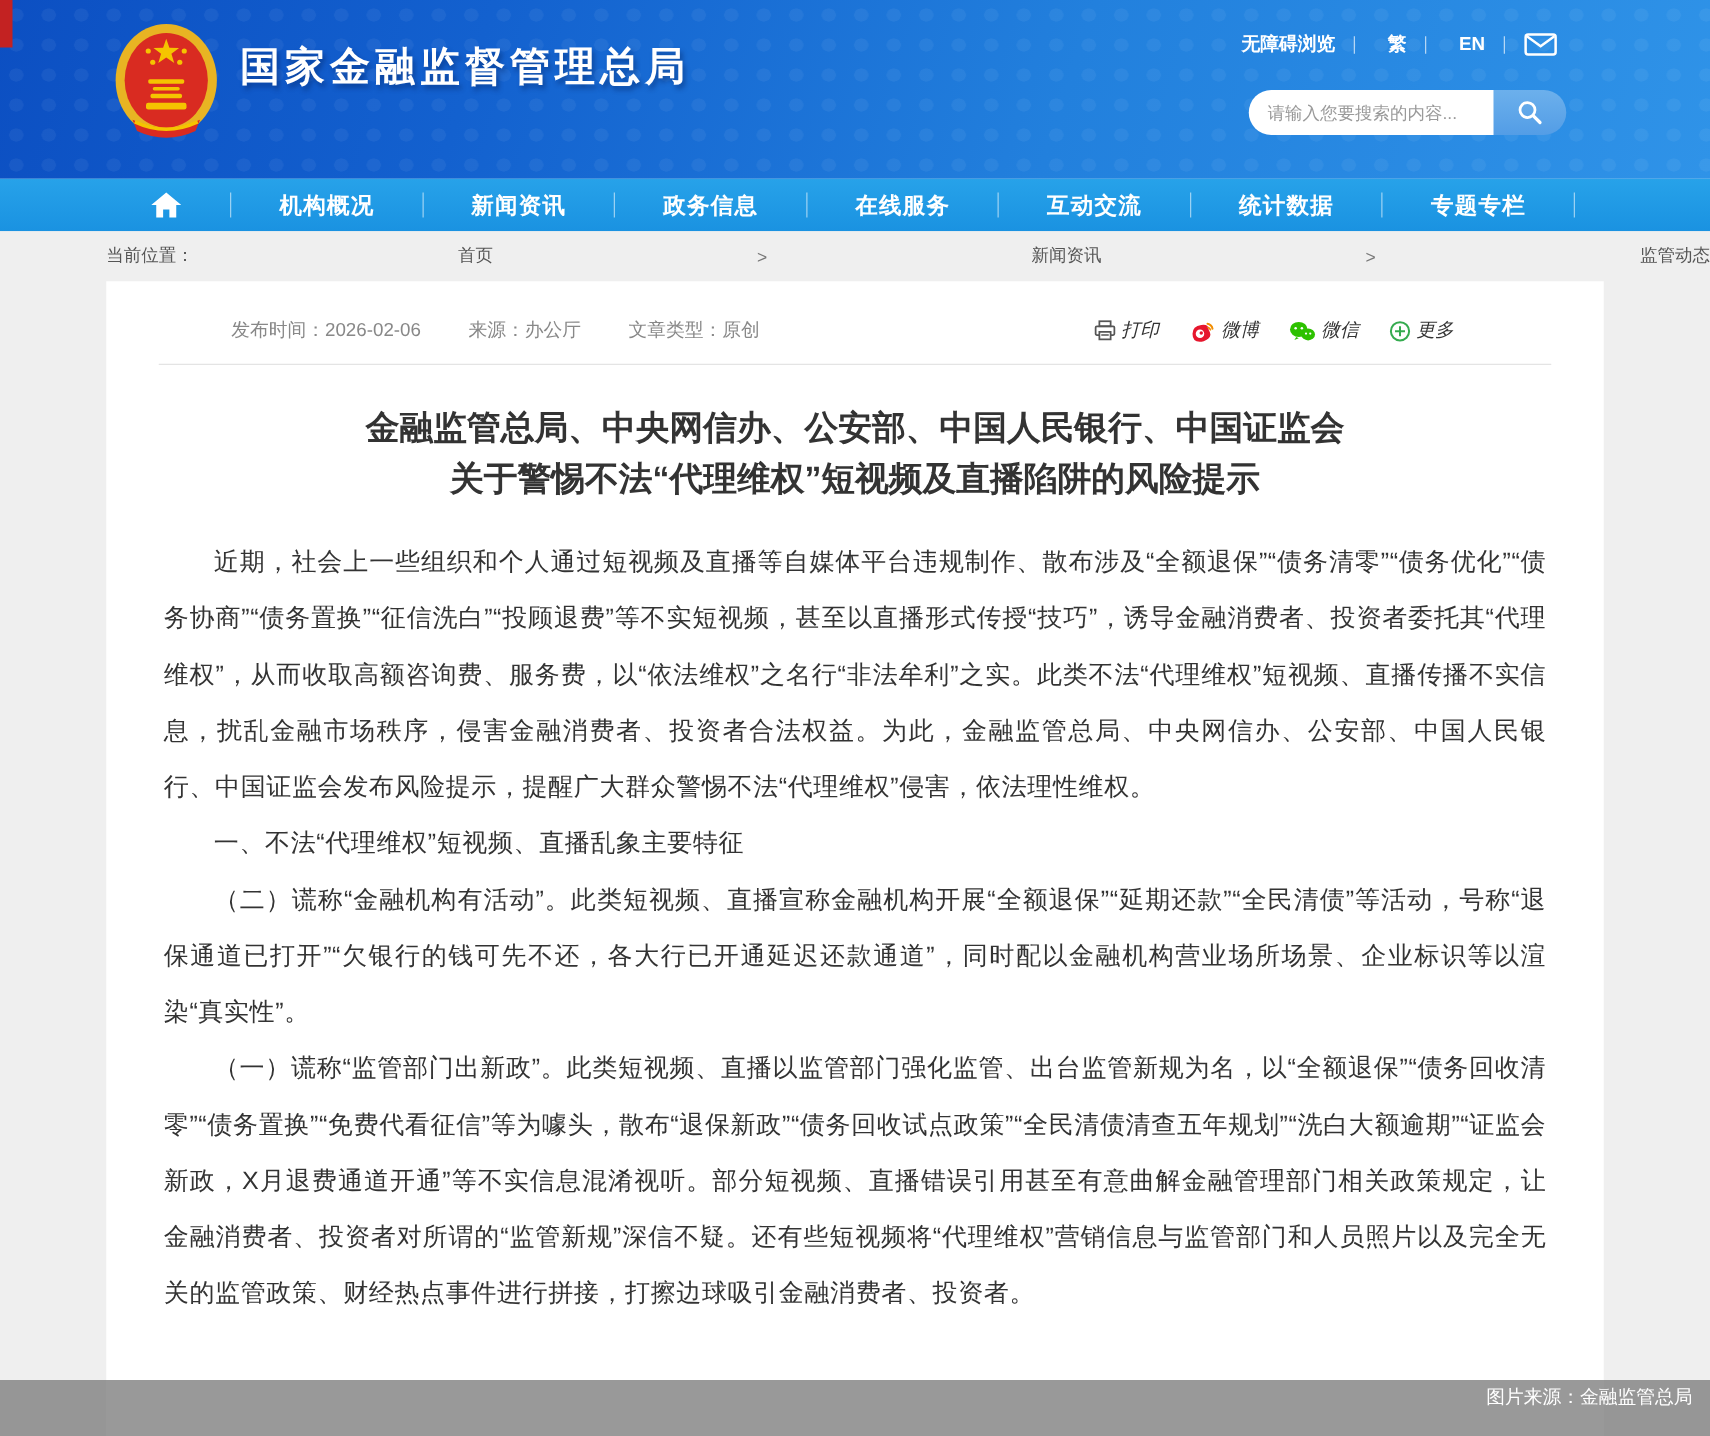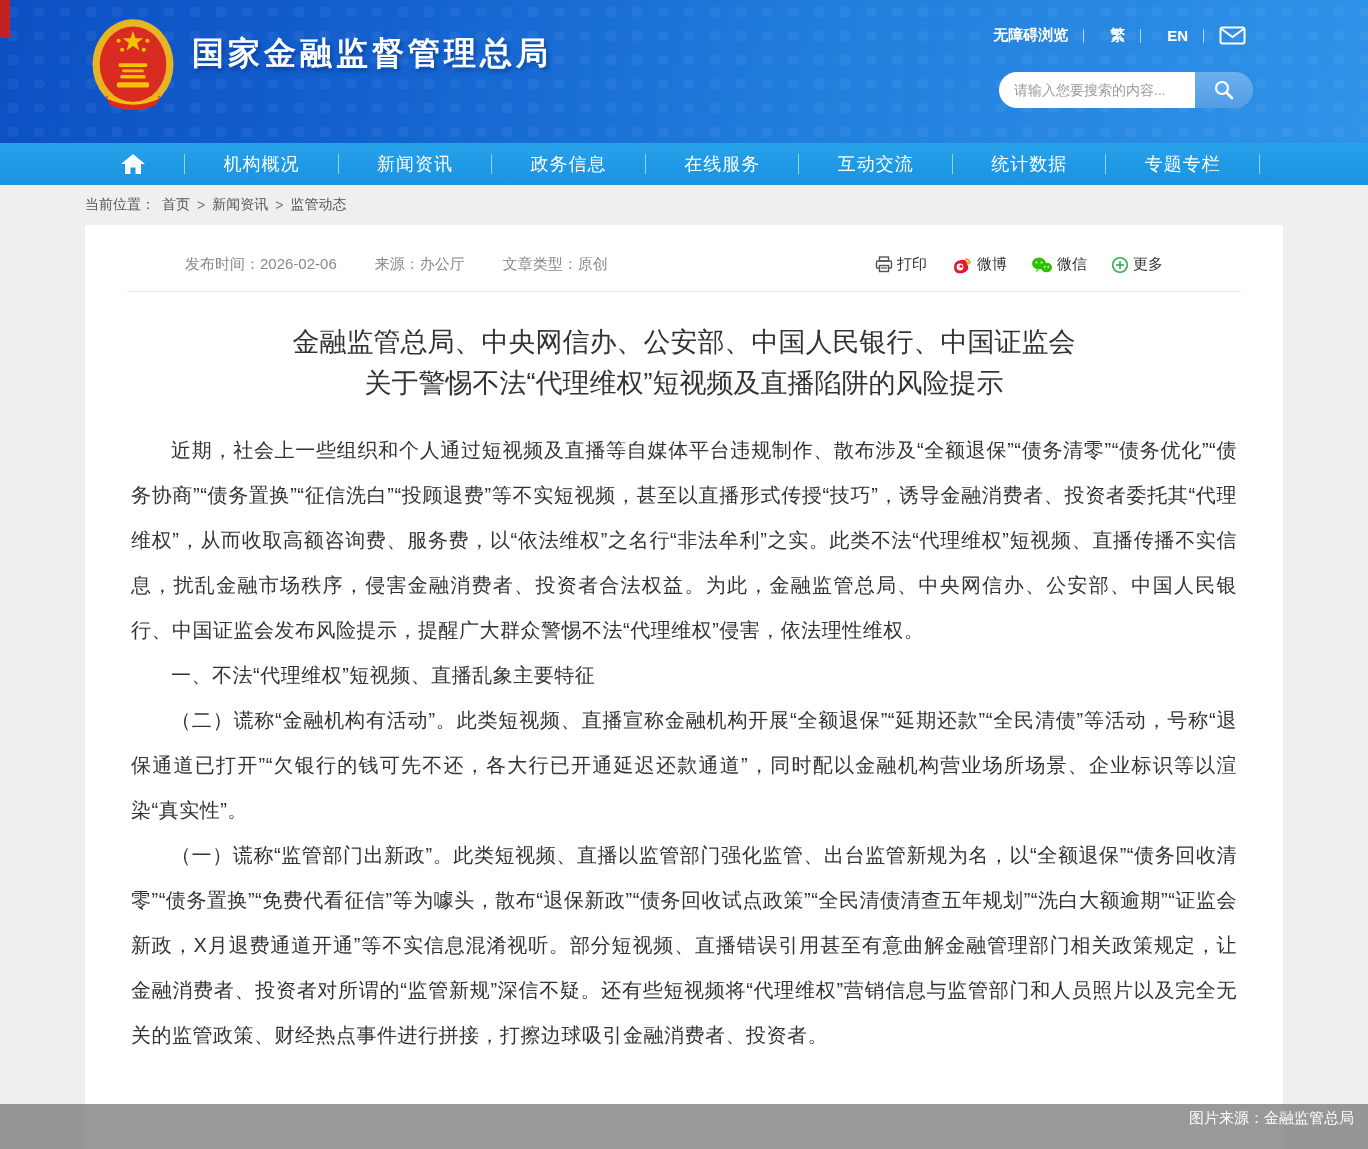--- a/index.html
+++ b/index.html
@@ -57,54 +57,54 @@
   }
 
   
   .nav {
     position:absolute; top:143px; left:0; right:0; height:42px;
     background: linear-gradient(180deg,#27a2e9,#1a92e1);
     display:flex; align-items:center; justify-content:space-between;
     padding:0 108px 0 120px;
   }
   .nav-item {
-    color:#fff; font-size:18px; font-weight:normal; letter-spacing:1px;
+    color:#fff; font-size:18px; font-weight:bold; letter-spacing:1px;
     cursor:pointer; white-space:nowrap;
   }
   .nav-sep { width:1px; height:20px; background:rgba(255,255,255,0.55); }
   .nav-home { display:flex; align-items:center; cursor:pointer; }
 
   
   .breadcrumb {
     position:absolute; top:185px; left:0; right:0; height:40px;
     display:flex; align-items:center; padding-left:85px;
-    font-size:14px; color:#555; gap:7px; background:#efefef;
+    font-size:14px; color:#555; gap:7px; background:#efefef;justify-content:space-between;
   }
   .breadcrumb a { color:#555; text-decoration:none; cursor:pointer;font-family:Liberation Mono, monospace; }
   .crumb-sep { color:#777; }
 
   
   .content {
     position:absolute; top:225px; left:85px; width:1198px; bottom:0;
     background:#ffffff;
   }
   .meta-row {
     display:flex; align-items:center;
     padding:30px 120px 0 100px;
     font-size:15px; color:#888;
   }
   .meta-item { margin-right:38px; white-space:nowrap; }
-  .share-group { margin-left:auto; display:flex; align-items:center; gap:24px; color:#333; }
+  .share-group { margin-left:auto; display:flex; align-items:center; gap:24px; color:#333;font-style:italic; }
   .share-item { display:flex; align-items:center; gap:4px; cursor:pointer; white-space:nowrap; font-size:15px; color:#333; }
 
   .divider { height:1px; background:#e4e4e4; margin:17px 42px 0 42px; }
 
   .article-title {
     margin-top:30px; text-align:center;
-    font-size:27px; font-weight:normal; color:#333; line-height:41px;
+    font-size:27px; font-weight:bold; color:#333; line-height:41px;
     padding:0 40px;
   }
 
   .article-body {
     padding:24px 46px 0 46px;
     font-size:20px; color:#333; line-height:45px;
     text-align:justify; letter-spacing:0.5px;
   }
   .article-body p { text-indent:2em; }
 

